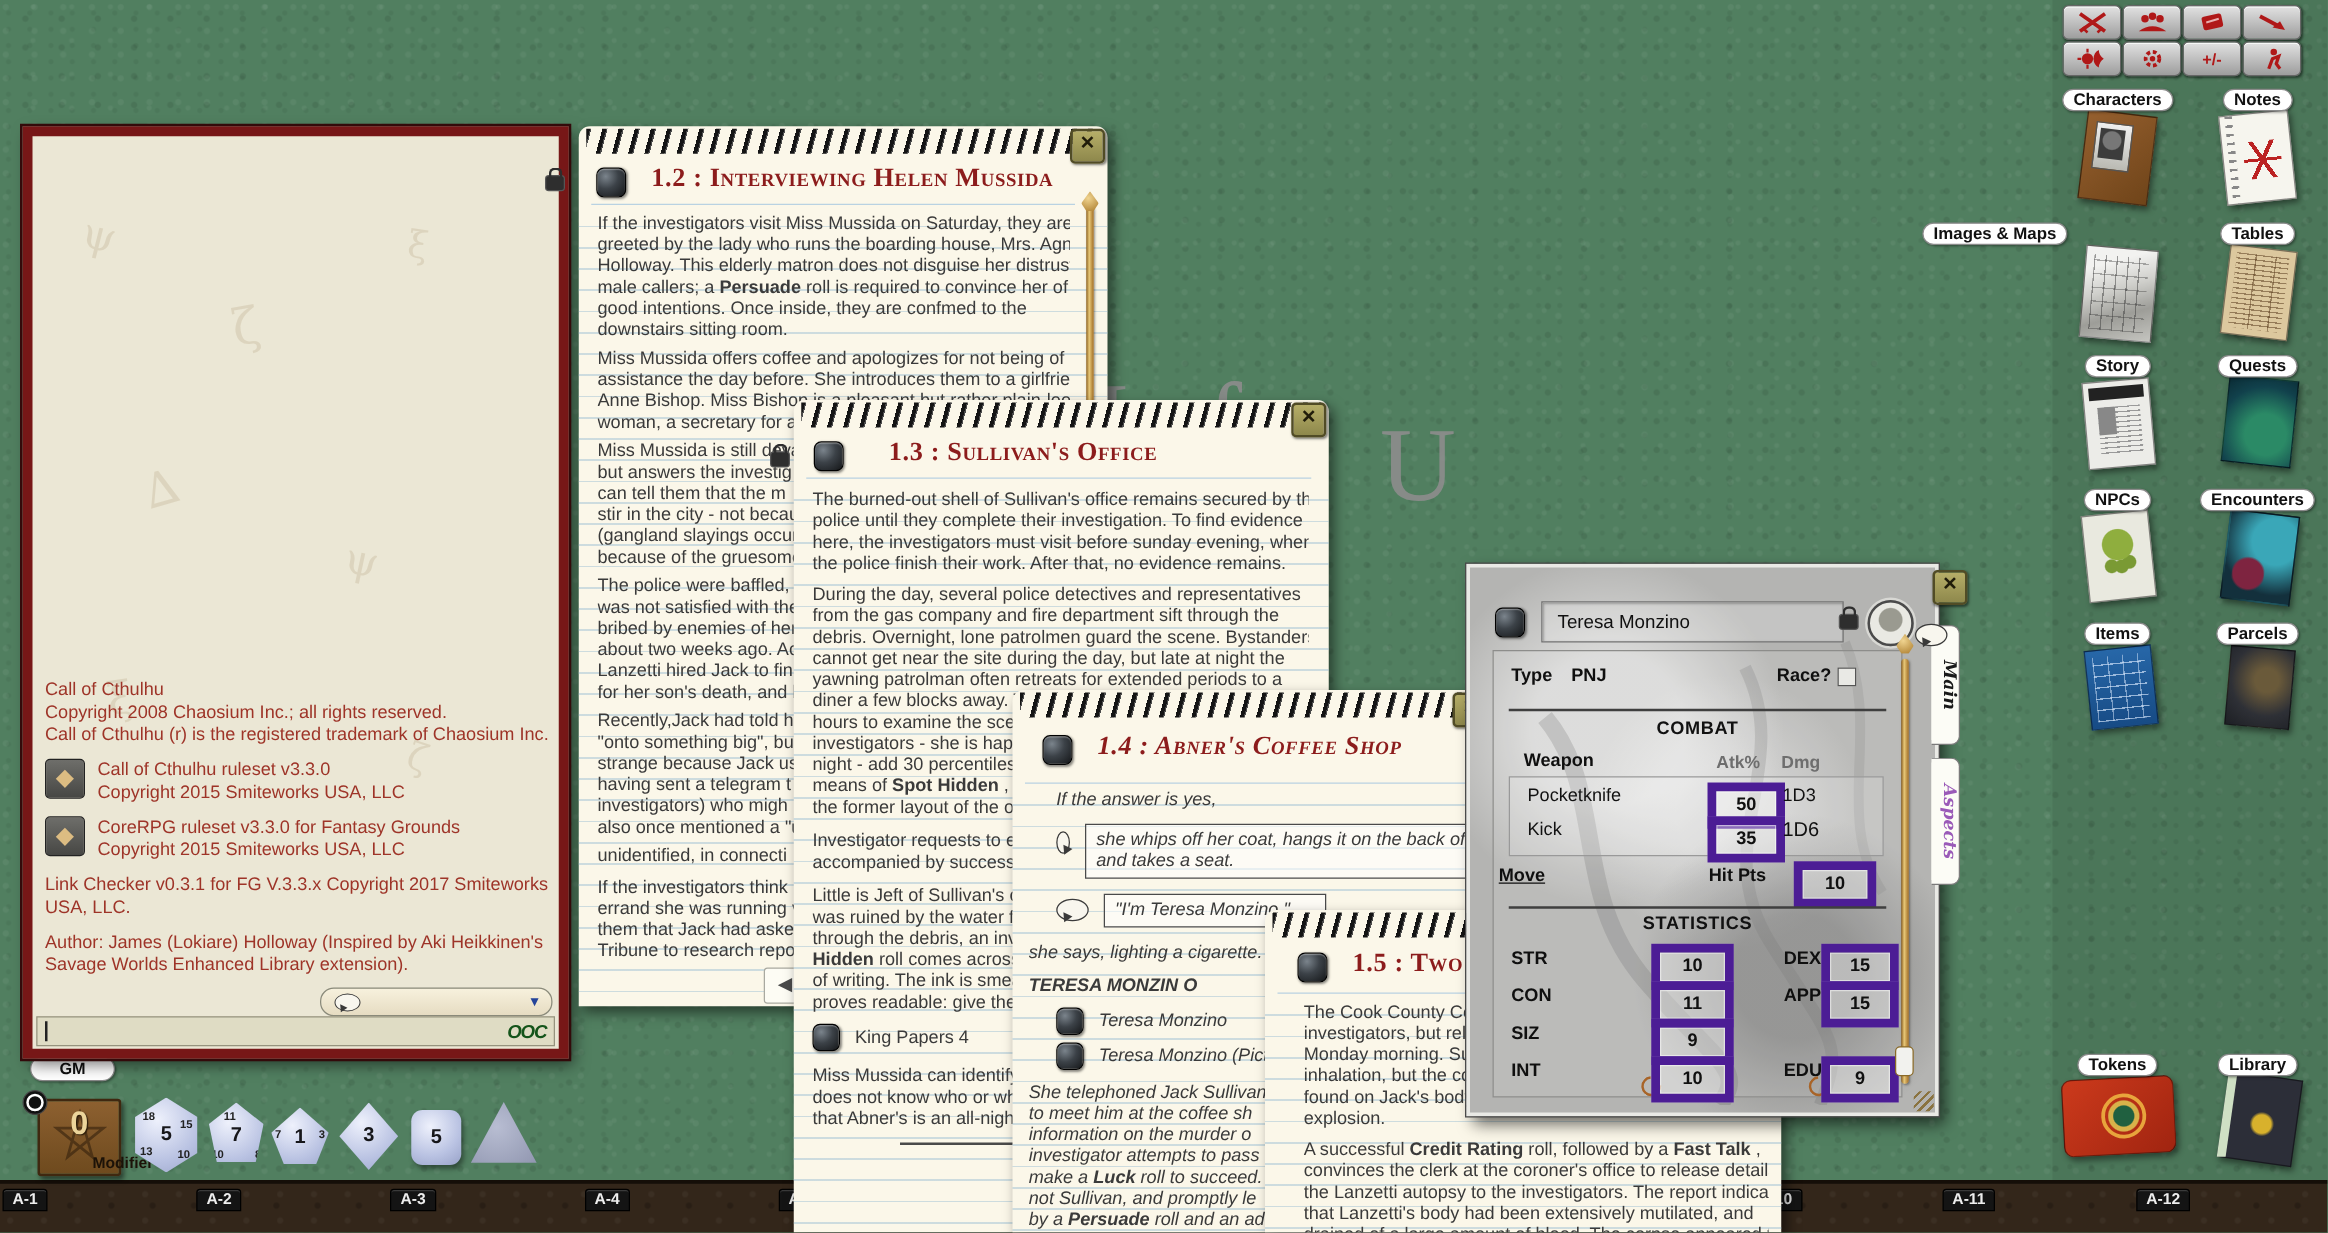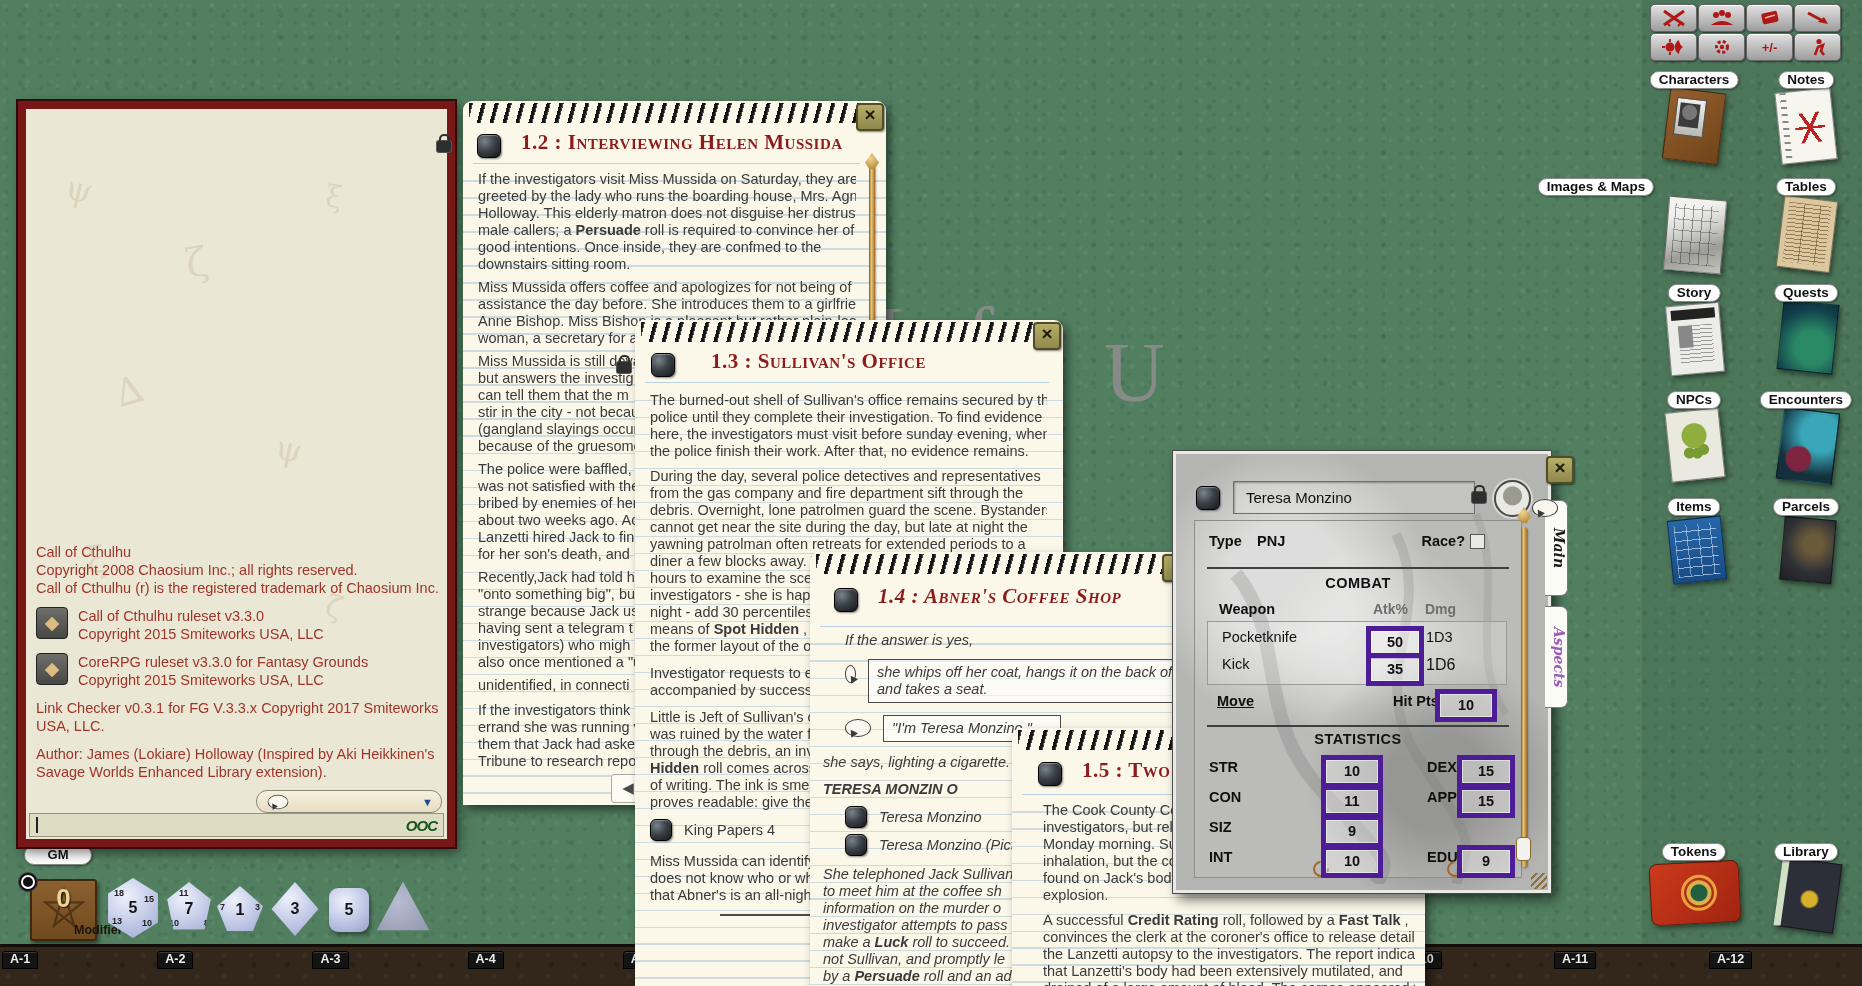--- a/index.html
+++ b/index.html
@@ -125,21 +125,21 @@
         radial-gradient(circle at 30% 30%,rgba(255,255,255,.5) 0 60px,transparent 140px),
         radial-gradient(circle at 70% 75%,rgba(90,90,90,.45) 0 50px,transparent 130px),
         radial-gradient(circle at 55% 45%,rgba(230,230,230,.5) 0 40px,transparent 110px);}
   .sheet-tab{position:absolute;width:22px;background:#fcfcf6;border:1px solid #7a7a7a;border-left:none;border-radius:0 7px 7px 0;
         writing-mode:vertical-rl;text-align:center;font-family:"DejaVu Serif",serif;font-style:italic;font-weight:bold;font-size:14px;}
   .sfield{background:rgba(255,255,255,.22);border:1px solid #6f6f6f;box-shadow:inset 1px 1px 2px rgba(0,0,0,.3);}
   .spanel{position:absolute;left:18px;top:66px;width:326px;height:356px;background:rgba(255,255,255,.10);border:1px solid #8d8d8b;}
   .slabel{font-weight:bold;color:#0f0f0f;font-size:14.5px;}
   .sgray{font-weight:bold;color:#6e6e6e;font-size:14px;}
   .shead{font-weight:bold;color:#111;font-size:14.5px;text-align:center;letter-spacing:.5px;}
-  .sbox{background:rgba(255,255,255,.35);border:5px solid #4c1d95;box-shadow:inset 0 0 0 1px rgba(255,255,255,.5);
+  .sbox{background:rgba(255,255,255,.35);border:7px solid #4c1d95;box-shadow:inset 0 0 0 1px rgba(255,255,255,.5);
         font-weight:bold;color:#101010;font-size:14.5px;text-align:center;line-height:22px;}
   .shr{position:absolute;height:1.5px;background:#3f3f3f;left:12px;right:12px;}
   .wpanel{position:absolute;left:12px;top:100px;width:298px;height:62px;background:rgba(255,255,255,.16);border:1px solid #999;}
   .checkbox{width:13px;height:13px;background:#e9e9e5;border:1.5px solid #555;}
   .curl{width:12px;height:12px;border:2.5px solid #a86428;border-radius:50%;border-top-color:transparent;transform:rotate(40deg);}
   .gripx{position:absolute;right:1px;bottom:1px;width:16px;height:16px;
         background:repeating-linear-gradient(135deg,transparent 0 3px,#8a7340 3px 5px);}
   .portrait{width:33px;height:33px;border-radius:50%;border:2px solid #4a4a4a;box-shadow:0 0 0 2px #d8d8d4;
         background:radial-gradient(circle at 50% 42%,#9a9a90 0 9px,#e9e9e3 10px);}
   
@@ -518,22 +518,22 @@
     <span class="abs sgray" style="left:178px;top:80px;">Atk%</span>
     <span class="abs sgray" style="left:230px;top:80px;">Dmg</span>
     <div class="wpanel">
       <span class="abs" style="left:14px;top:7px;font-size:14.5px;color:#111;">Pocketknife</span>
       <div class="abs sbox" style="left:158px;top:4px;width:48px;height:23px;">50</div>
       <span class="abs" style="left:218px;top:7px;font-size:14.5px;color:#111;">1D3</span>
       <span class="abs" style="left:14px;top:34px;font-size:14.5px;color:#111;">Kick</span>
       <div class="abs sbox" style="left:158px;top:31px;width:48px;height:23px;">35</div>
       <span class="abs" style="left:218px;top:34px;font-size:16px;color:#111;">1D6</span>
     </div>
-    <span class="abs slabel" style="left:22px;top:172px;text-decoration:underline;">Move</span>
-    <span class="abs slabel" style="left:198px;top:172px;">Hit Pts</span>
+    <span class="abs slabel" style="left:4px;top:172px;text-decoration:underline;">Move</span>
+    <span class="abs slabel" style="left:172px;top:172px;">Hit Pts</span>
     <div class="abs sbox" style="left:240px;top:168px;width:52px;height:23px;">10</div>
     <div class="shr" style="top:204px;"></div>
     <div class="abs shead" style="left:0;right:0;top:210px;">STATISTICS</div>
 
     <span class="abs slabel" style="left:14px;top:238px;">STR</span>
     <div class="abs sbox" style="left:126px;top:234px;width:52px;height:23px;">10</div>
     <span class="abs slabel" style="left:232px;top:238px;">DEX</span>
     <div class="abs sbox" style="left:262px;top:234px;width:48px;height:23px;">15</div>
     <span class="abs slabel" style="left:14px;top:268px;">CON</span>
     <div class="abs sbox" style="left:126px;top:264px;width:52px;height:23px;">11</div>

